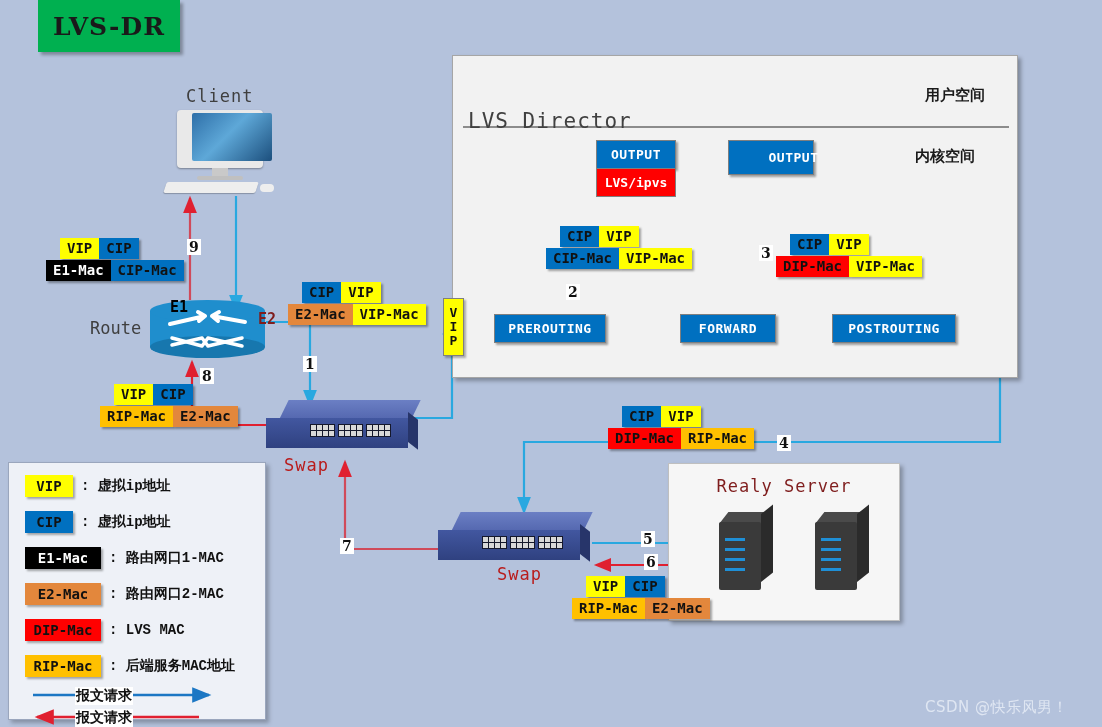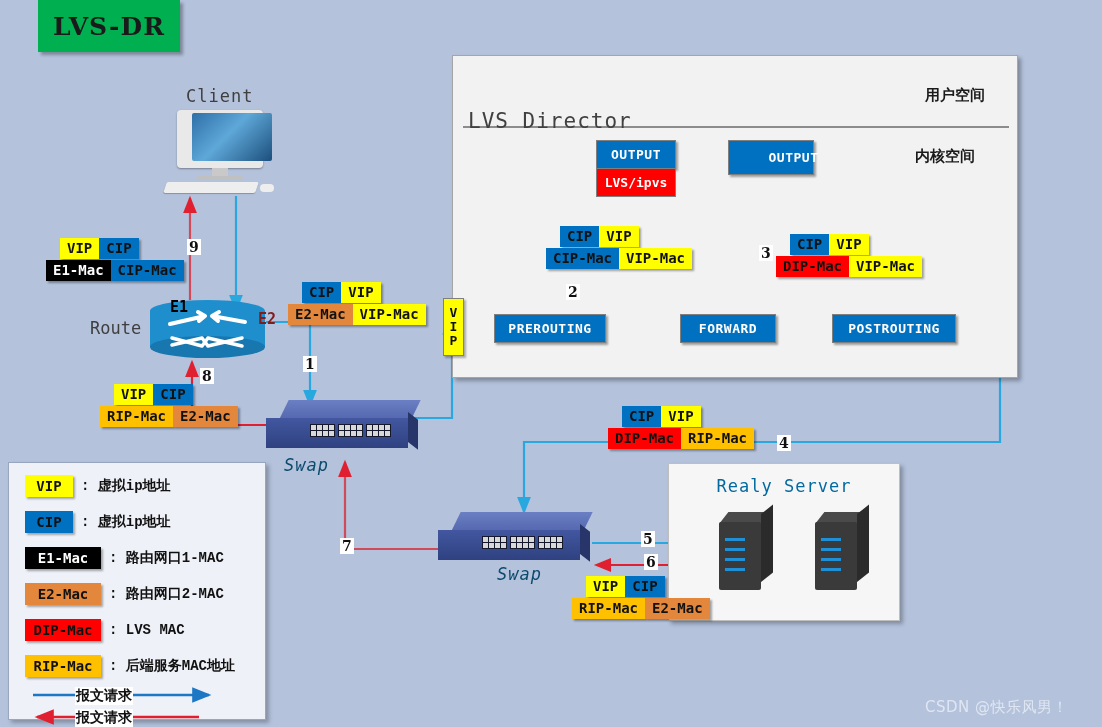--- a/index.html
+++ b/index.html
@@ -85,21 +85,21 @@
 
   
   #realy-panel{
     left:668px;top:463px;width:232px;height:158px;
     background:#f6f6f6;border:1px solid #bfbfbf;
     box-shadow:3px 3px 4px rgba(0,0,0,.28);
     box-sizing:border-box;
   }
   #realy-title{
     position:absolute;left:0;top:12px;width:100%;text-align:center;
-    font-size:17px;color:#0369a1;letter-spacing:1px;
+    font-size:17px;color:#7f1d1d;letter-spacing:1px;
     font-family:"DejaVu Sans Mono", monospace;
   }
   .server-ico{position:absolute;width:54px;height:78px;}
   .srv-front{position:absolute;left:0;top:10px;width:42px;height:68px;background:#3a3a3a;border-radius:2px;}
   .srv-top{position:absolute;left:0;top:0;width:42px;height:12px;background:#4a4a4a;transform:skewX(-38deg);transform-origin:bottom left;}
   .srv-side{position:absolute;left:42px;top:2px;width:12px;height:68px;background:#2b2b2b;transform:skewY(-38deg);transform-origin:top left;}
   .srv-led{position:absolute;left:6px;width:20px;height:3px;background:#1f8fd6;}
 
   
   #router{left:150px;top:300px;width:115px;height:58px;}
@@ -118,22 +118,22 @@
       background:linear-gradient(180deg,#6b7fc4,#4c5fa8);
       transform:skewX(-26deg);transform-origin:bottom left;}
   .sw-face{position:absolute;left:0;top:18px;width:142px;height:30px;
       background:linear-gradient(180deg,#4257a0,#2f4180);}
   .sw-right{position:absolute;left:142px;top:12px;width:10px;height:30px;
       background:#27356a;transform:skewY(38deg);transform-origin:top left;}
   .sw-ports{position:absolute;left:44px;top:24px;display:flex;gap:3px;}
   .port-grp{display:flex;flex-direction:column;gap:1px;background:#15182b;padding:1px;}
   .port-row{display:flex;gap:1px;}
   .port{width:5px;height:5px;background:#d8d8d8;}
-  .sw-label{position:absolute;font-size:17px;color:#0c4a6e;letter-spacing:1px;
-    font-family:"DejaVu Sans Mono", monospace;font-style:italic;}
+  .sw-label{position:absolute;font-size:17px;color:#b91c1c;letter-spacing:1px;
+    font-family:"DejaVu Sans Mono", monospace;}
 
   
   #client{left:165px;top:110px;width:110px;height:85px;}
   .mon-frame{position:absolute;left:12px;top:0;width:86px;height:58px;background:#e9e9e9;border-radius:4px;
      box-shadow:0 1px 2px rgba(0,0,0,.35);}
   .mon-screen{position:absolute;left:15px;top:3px;width:80px;height:48px;border-radius:2px;
      background:linear-gradient(135deg,#2e6fa8,#5ea8d8 45%,#1c4f7d);}
   .mon-neck{position:absolute;left:47px;top:58px;width:16px;height:10px;background:#c9c9c9;}
   .mon-base{position:absolute;left:32px;top:66px;width:46px;height:4px;background:#c0c0c0;border-radius:2px;}
   .keyboard{position:absolute;left:0;top:72px;width:92px;height:11px;background:#eeeeee;border-radius:2px;

